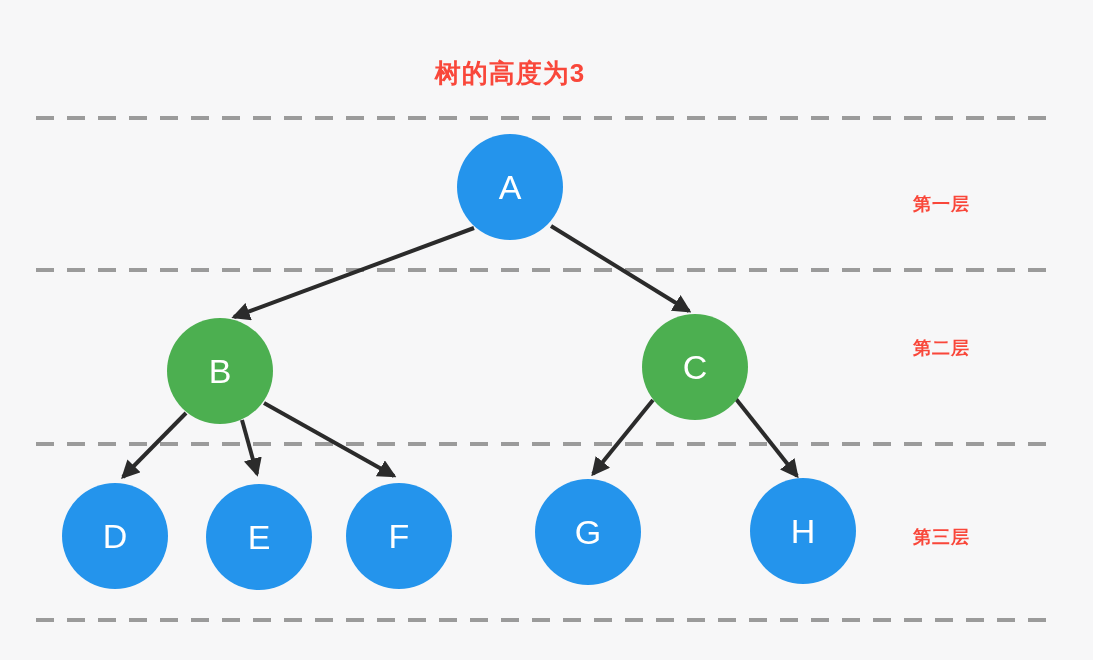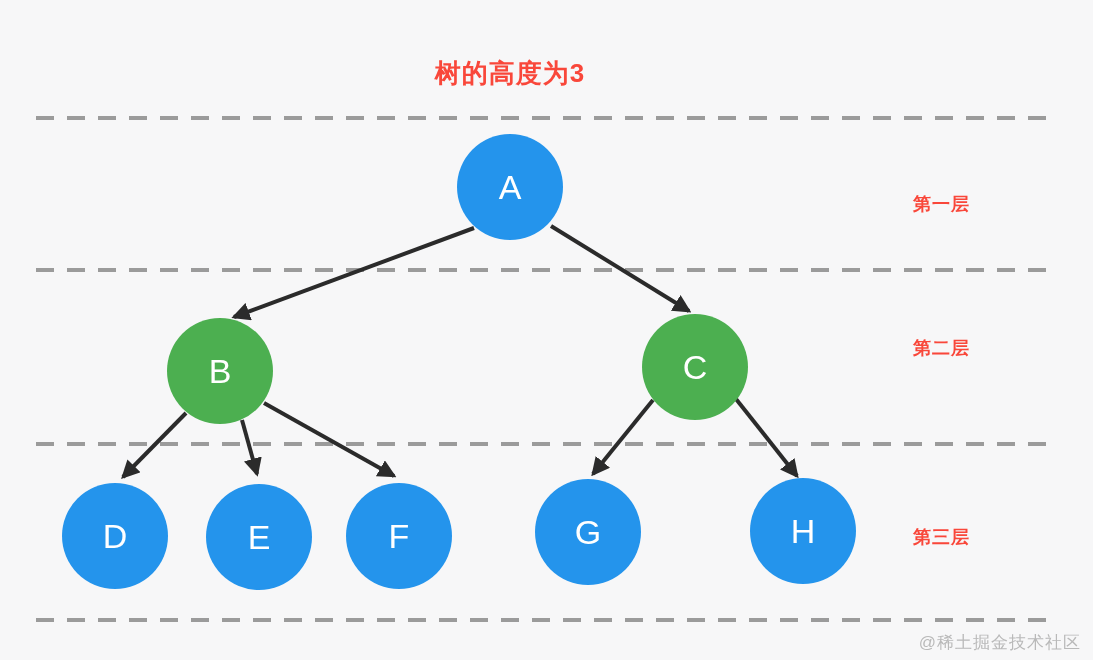--- a/index.html
+++ b/index.html
@@ -94,14 +94,13 @@
       <div class="tree-node" style="left: 535px; top: 479px; width: 106px; height: 106px; background: rgb(36, 148, 236); color: rgb(255, 255, 255);">G</div>
       <div class="tree-node" style="left: 750px; top: 478px; width: 106px; height: 106px; background: rgb(36, 148, 236); color: rgb(255, 255, 255);">H</div>
     </div>
 
   <div id="labels-layer">
       <div class="layer-label" style="top: 192px; color: rgb(249, 71, 58);">第一层</div>
       <div class="layer-label" style="top: 336px; color: rgb(249, 71, 58);">第二层</div>
       <div class="layer-label" style="top: 525px; color: rgb(249, 71, 58); font-family: Liberation Serif, serif;">第三层</div>
     </div>
 
-  <div class="watermark" style="color: rgb(185, 185, 185);">@稀土掘金技术社区</div>
 </div>
 
 </body></html>

